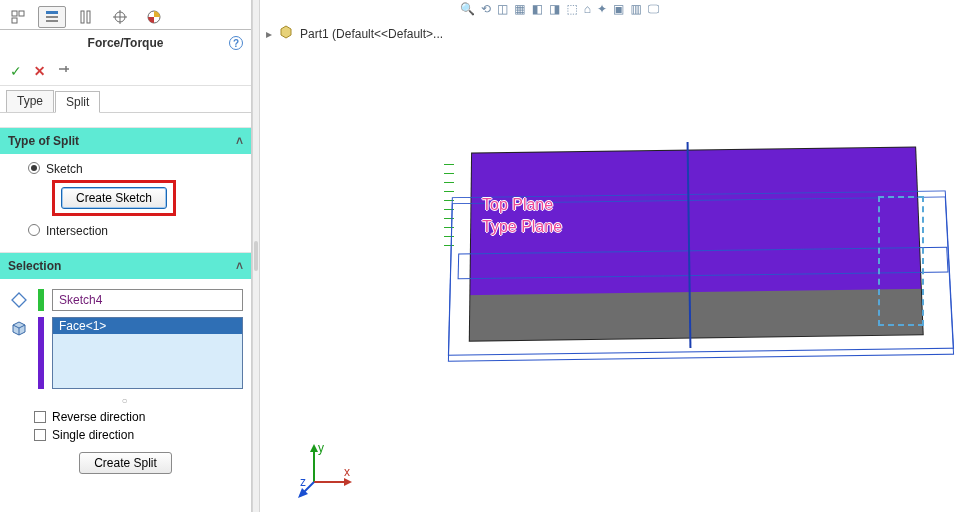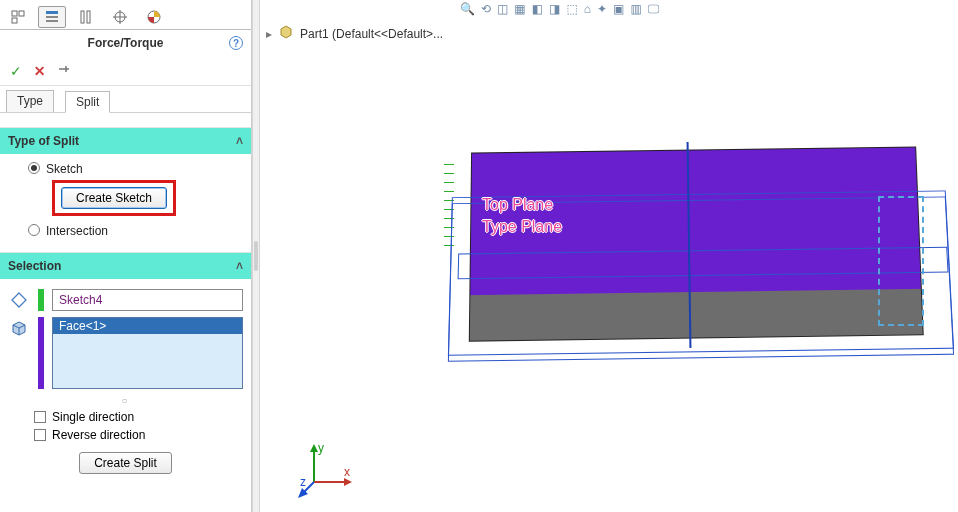--- a/index.html
+++ b/index.html
@@ -9,21 +9,21 @@
   .tabstrip { display:flex; border-bottom:1px solid #bdbdbd; padding:4px 4px 0 4px; gap:6px; align-items:center; height:30px; }
   .tabicon { display:flex; align-items:center; justify-content:center; width:28px; height:22px; border:1px solid transparent; border-radius:2px; color:#5a5a5a; }
   .tabicon.active { border-color:#9a9a9a; background:#f4f4f4; }
   .titlebar { display:flex; align-items:center; justify-content:center; position:relative; height:26px; }
   .titlebar span { font-weight:600; color:#333; }
   .help { position:absolute; right:8px; color:#4a86cf; font-weight:bold; border:1px solid #4a86cf; width:14px; height:14px; border-radius:7px; display:flex; align-items:center; justify-content:center; font-size:10px; cursor:pointer; }
   .confirmrow { display:flex; gap:12px; align-items:center; padding:6px 10px; border-bottom:1px solid #e0e0e0; }
   .ok { color:#2e9e2e; font-size:14px; }
   .cancel { color:#d23b3b; font-size:14px; font-weight:bold; }
   .pin { color:#777; }
-  .subtabs { display:flex; padding:4px 6px 0 6px; border-bottom:1px solid #d0d0d0; gap:12px;text-align:right; }
+  .subtabs { display:flex; padding:4px 6px 0 6px; border-bottom:1px solid #d0d0d0; gap:2px;text-align:right; }
   .subtab { border:1px solid #bcbcbc; border-bottom:none; padding:3px 10px; background:#f7f7f7; color:#333; margin-right:-1px; }
   .subtab.active { background:#fff; position:relative; top:1px; border-bottom:1px solid #fff; }
   .section-hdr { display:flex; align-items:center; justify-content:space-between; padding:6px 8px; background:#5eead4; font-weight:600; color:#333; border-top:1px solid #e4e4e4; }
   .section-hdr .chev { color:#555; }
   .section-body { padding:4px 8px 10px 8px; }
   .radio-row { display:flex; gap:6px; margin:4px 0 4px 20px; color:#222; }
   .radio { width:12px; height:12px; border:1px solid #7a7a7a; border-radius:50%; display:inline-flex; align-items:center; justify-content:center; background:#fff; }
   .radio.checked::after { content:""; width:6px; height:6px; border-radius:50%; background:#3a3a3a; }
   .btn { border:1px solid #8a8a8a; background:linear-gradient(#fefefe,#eaeaea); padding:3px 14px; border-radius:3px; cursor:pointer; display:inline-block; }
   .highlight-box { border:3px solid #d81a1a; padding:4px 6px; display:inline-block; margin-left:44px; }
@@ -167,25 +167,25 @@
           </div>
         <div class="purplebar"></div>
         <div class="sel-list">
           <div class="item">Face&lt;1&gt;</div>
         </div>
       </div>
       <div class="dots">○</div>
 
       <div class="chk-row">
         <span class="chk"></span>
-        <span>Single direction</span>
+        <span>Reverse direction</span>
       </div>
       <div class="chk-row">
         <span class="chk"></span>
-        <span>Reverse direction</span>
+        <span>Single direction</span>
       </div>
 
       <div class="center-btn">
         <span class="btn">Create Split</span>
       </div>
     </div>
   </div>
 
   <div class="divider-knob">
       <div class="grip"></div>

